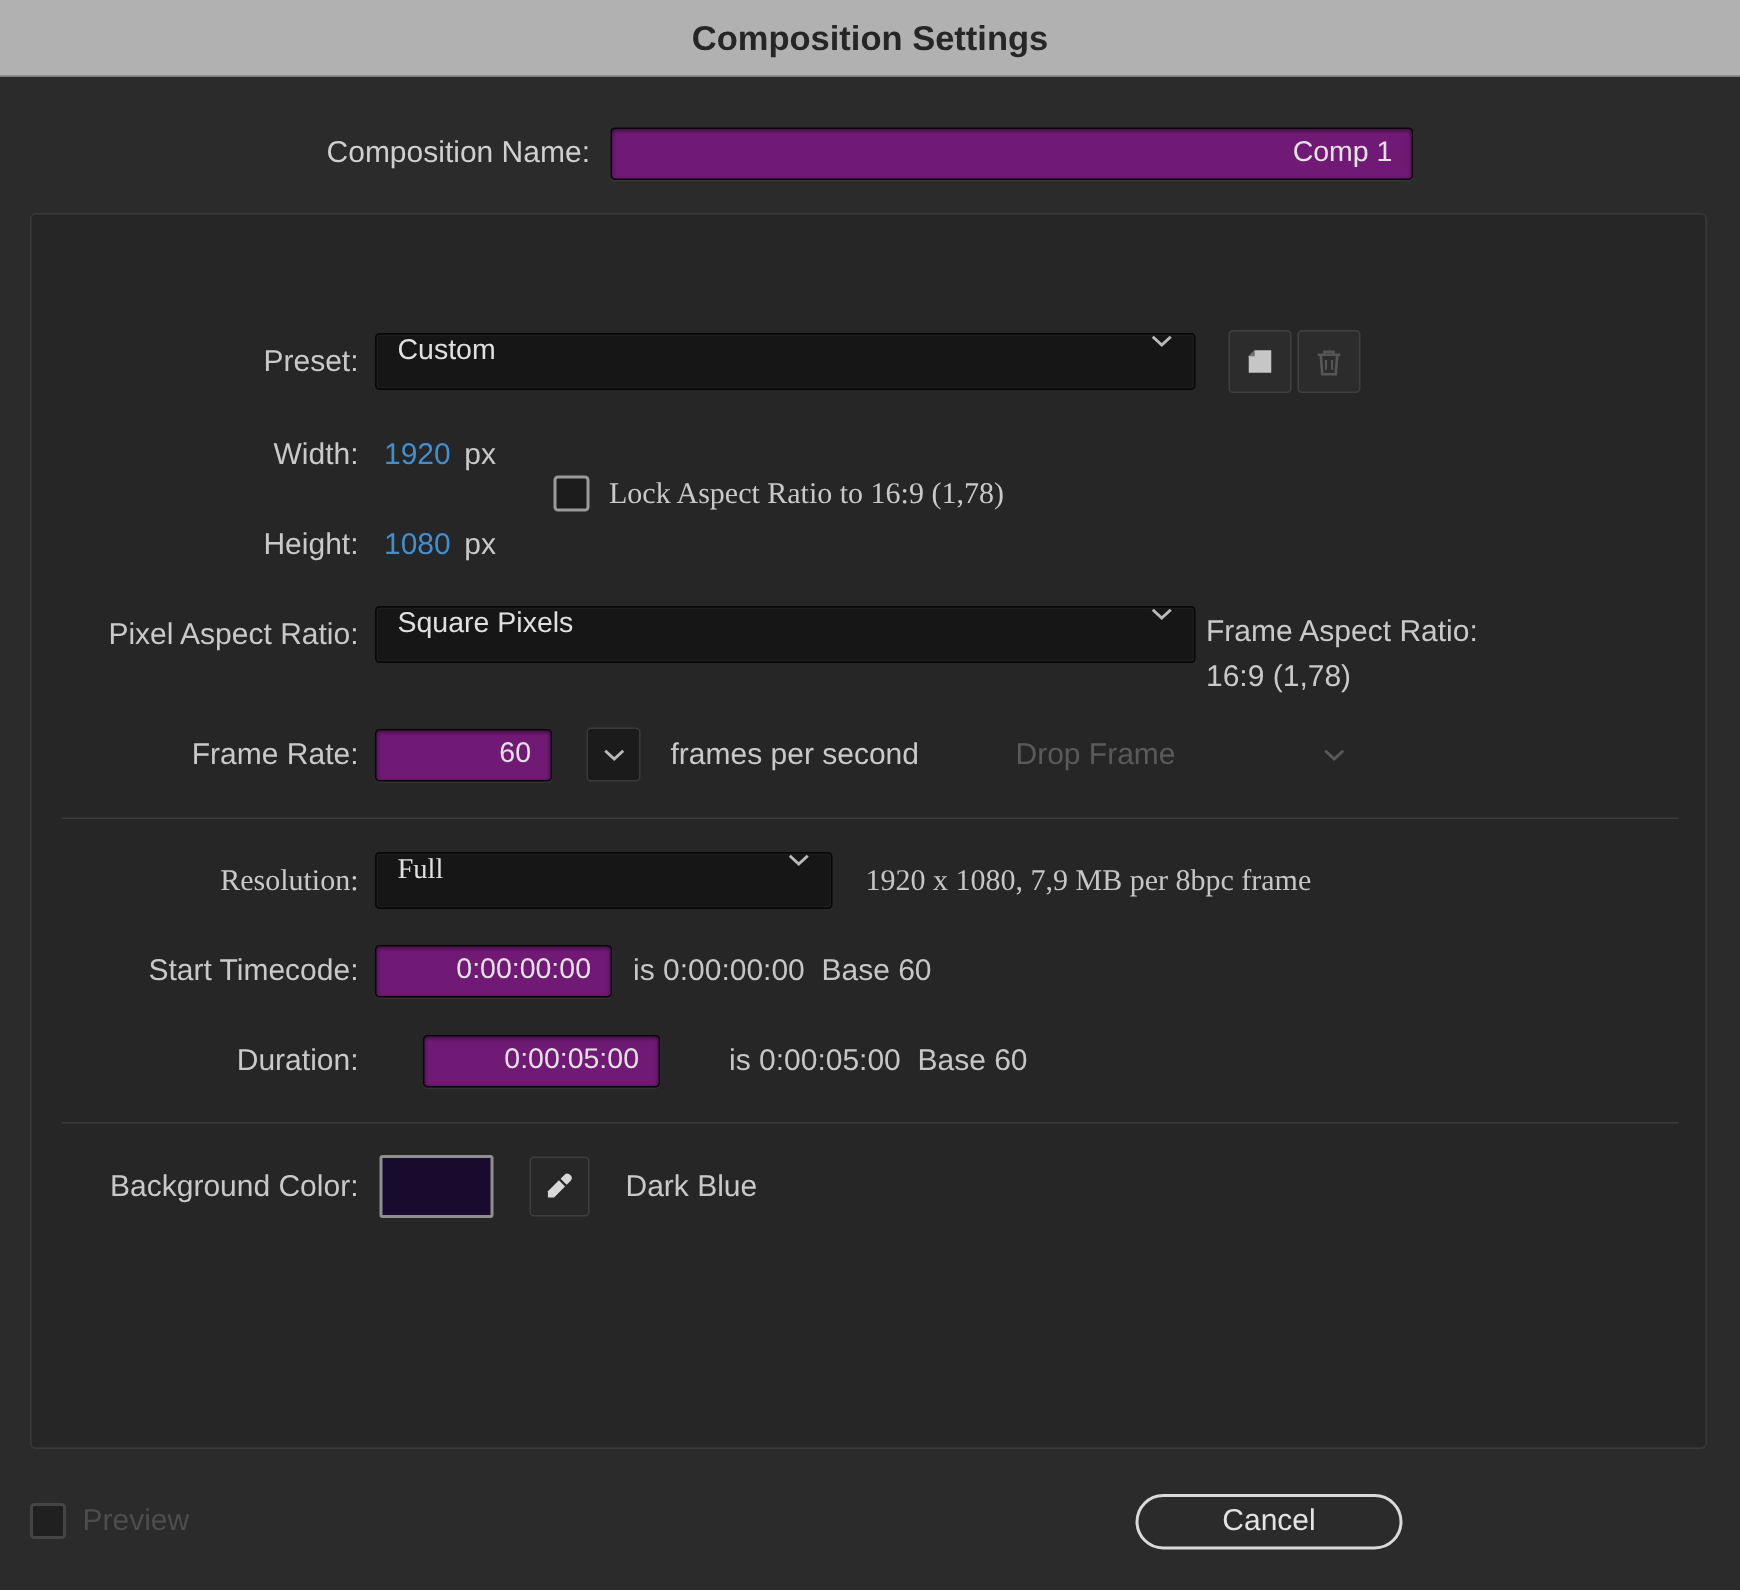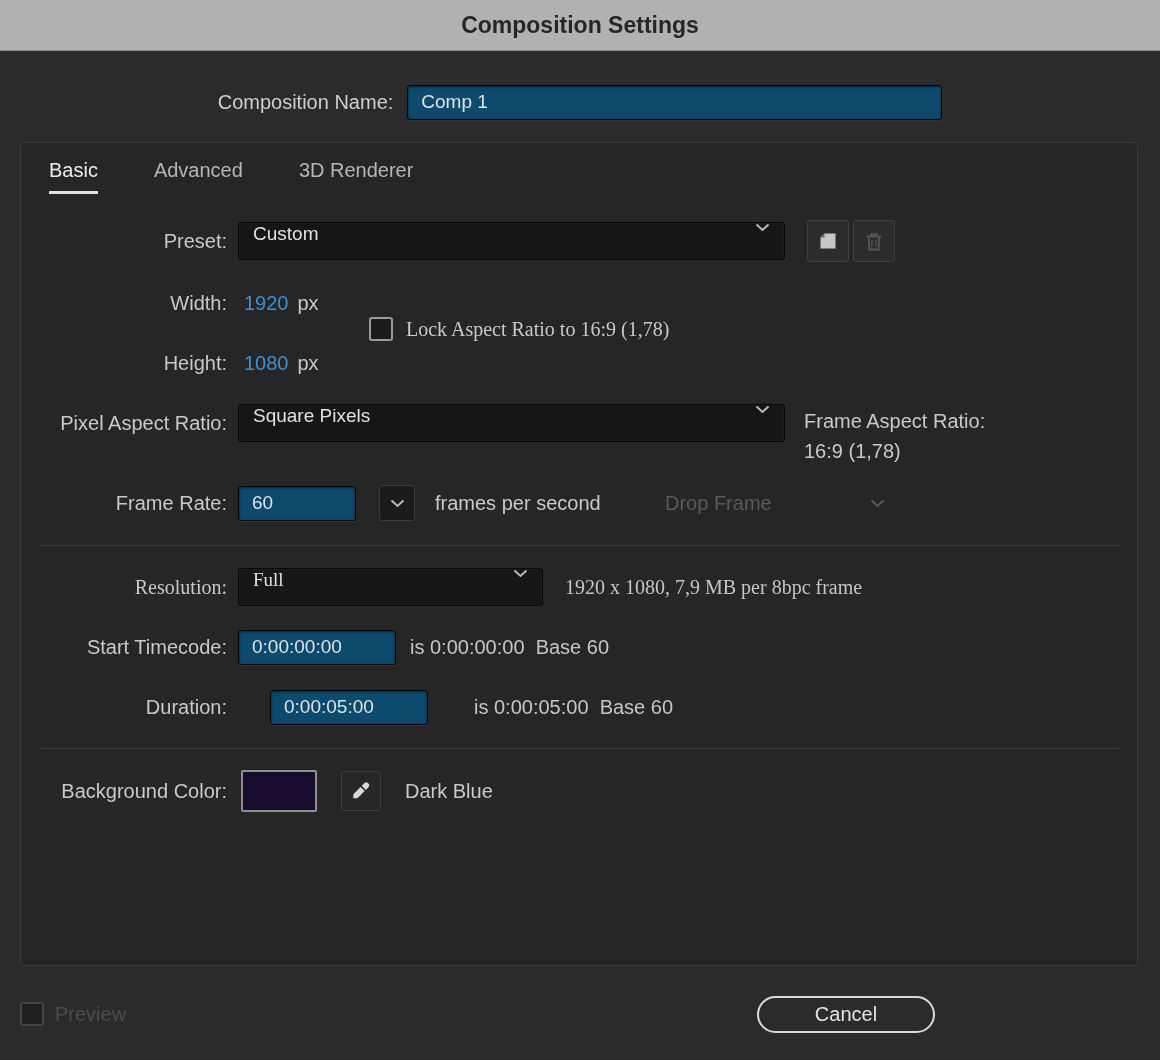--- a/index.html
+++ b/index.html
@@ -1,26 +1,26 @@
 <!DOCTYPE html>
 <html><head>
 <meta charset="utf-8">
 <style>
   html,body{margin:0;padding:0;background:#2b2b2b;}
   .dialog{position:relative;width:1160px;height:1060px;background:#2b2b2b;font-family:"Liberation Sans",sans-serif;overflow:hidden;}
   .titlebar{position:absolute;top:0;left:0;right:0;height:50px;background:#b1b1b1;border-bottom:1px solid #8f8f8f;color:#262626;font-size:23px;font-weight:700;text-align:center;line-height:50px;}
   .name-row{position:absolute;top:84px;left:0;right:0;height:36px;display:flex;justify-content:center;align-items:center;gap:14px;}
   .name-label{font-size:20px;color:#cfcfcf;}
-  .text-input{background:#0c4a6e;border:1px solid #060606;border-radius:3px;color:#e2e2e2;font-size:19px;font-family:inherit;padding:0 13px;height:35px;box-sizing:border-box;box-shadow:inset 0 1px 3px rgba(0,0,0,.55),0 1px 0 rgba(255,255,255,.05);outline:none;}
+  .text-input{background:#701a75;border:1px solid #060606;border-radius:3px;color:#e2e2e2;font-size:19px;font-family:inherit;padding:0 13px;height:35px;box-sizing:border-box;box-shadow:inset 0 1px 3px rgba(0,0,0,.55),0 1px 0 rgba(255,255,255,.05);outline:none;text-align:right;}
   .name-input{width:535px;}
   .panel{position:absolute;left:20px;top:142px;width:1118px;height:824px;border:1px solid #3a3a3a;border-radius:4px;background:#262626;box-sizing:border-box;}
   .tabs{position:absolute;top:16px;left:28px;display:flex;gap:56px;}
   .tab{font-size:20px;color:#b6b6b6;padding-bottom:9px;border-bottom:3px solid transparent;cursor:default;}
   .tab.active{color:#ededed;border-bottom:3px solid #e2e2e2;}
-  .row{position:absolute;left:4px;width:100%;display:flex;align-items:center;}
+  .row{position:absolute;left:16px;width:100%;display:flex;align-items:center;}
   .lbl{width:202px;flex:none;text-align:right;font-size:20px;color:#c9c9c9;}
   .dropdown{height:38px;margin-left:11px;background:#161616;border:1px solid #070707;border-radius:3px;display:flex;align-items:flex-start;padding:0 14px;box-sizing:border-box;color:#e0e0e0;box-shadow:inset 0 0 0 1px rgba(255,255,255,.03);}
   .dd-value{font-size:19px;}
   .chev{margin-left:auto;color:#b9b9b9;flex:none;}
   .icon-group{display:flex;gap:4px;margin-left:22px;}
   .icon-btn{width:42px;height:42px;border:1px solid #404040;background:#2c2c2c;border-radius:3px;display:flex;align-items:center;justify-content:center;box-sizing:border-box;color:#c6c6c6;}
   .icon-btn.disabled{color:#565656;}
   .blue{color:#3f8fd2;font-size:20px;margin-left:17px;}
   .unit{color:#c9c9c9;font-size:20px;margin-left:9px;}
   .cb{width:24px;height:24px;border:2px solid #9a9a9a;border-radius:3px;background:rgba(0,0,0,.25);box-sizing:border-box;flex:none;}
@@ -54,25 +54,20 @@
 
   <div class="titlebar">Composition Settings</div>
 
   <div class="name-row">
     <span class="name-label">Composition Name:</span>
     <input class="text-input name-input" value="Comp 1" style="">
   </div>
 
   <div class="panel">
 
-    <div class="tabs">
-      <div class="tab active">Basic</div>
-      <div class="tab">Advanced</div>
-      <div class="tab">3D Renderer</div>
-    </div>
 
     <div class="row" style="top:77px;height:42px;">
       <div class="lbl">Preset:</div>
       <div class="dropdown" style="width:547px;">
         <span class="dd-value">Custom</span>
         <svg class="chev" width="15" height="9" viewBox="0 0 15 9">
             <path d="M1.5 1.5 L7.5 7 L13.5 1.5" fill="none" stroke="currentColor" stroke-width="2"></path>
           </svg>
       </div>
       <div class="icon-group">

